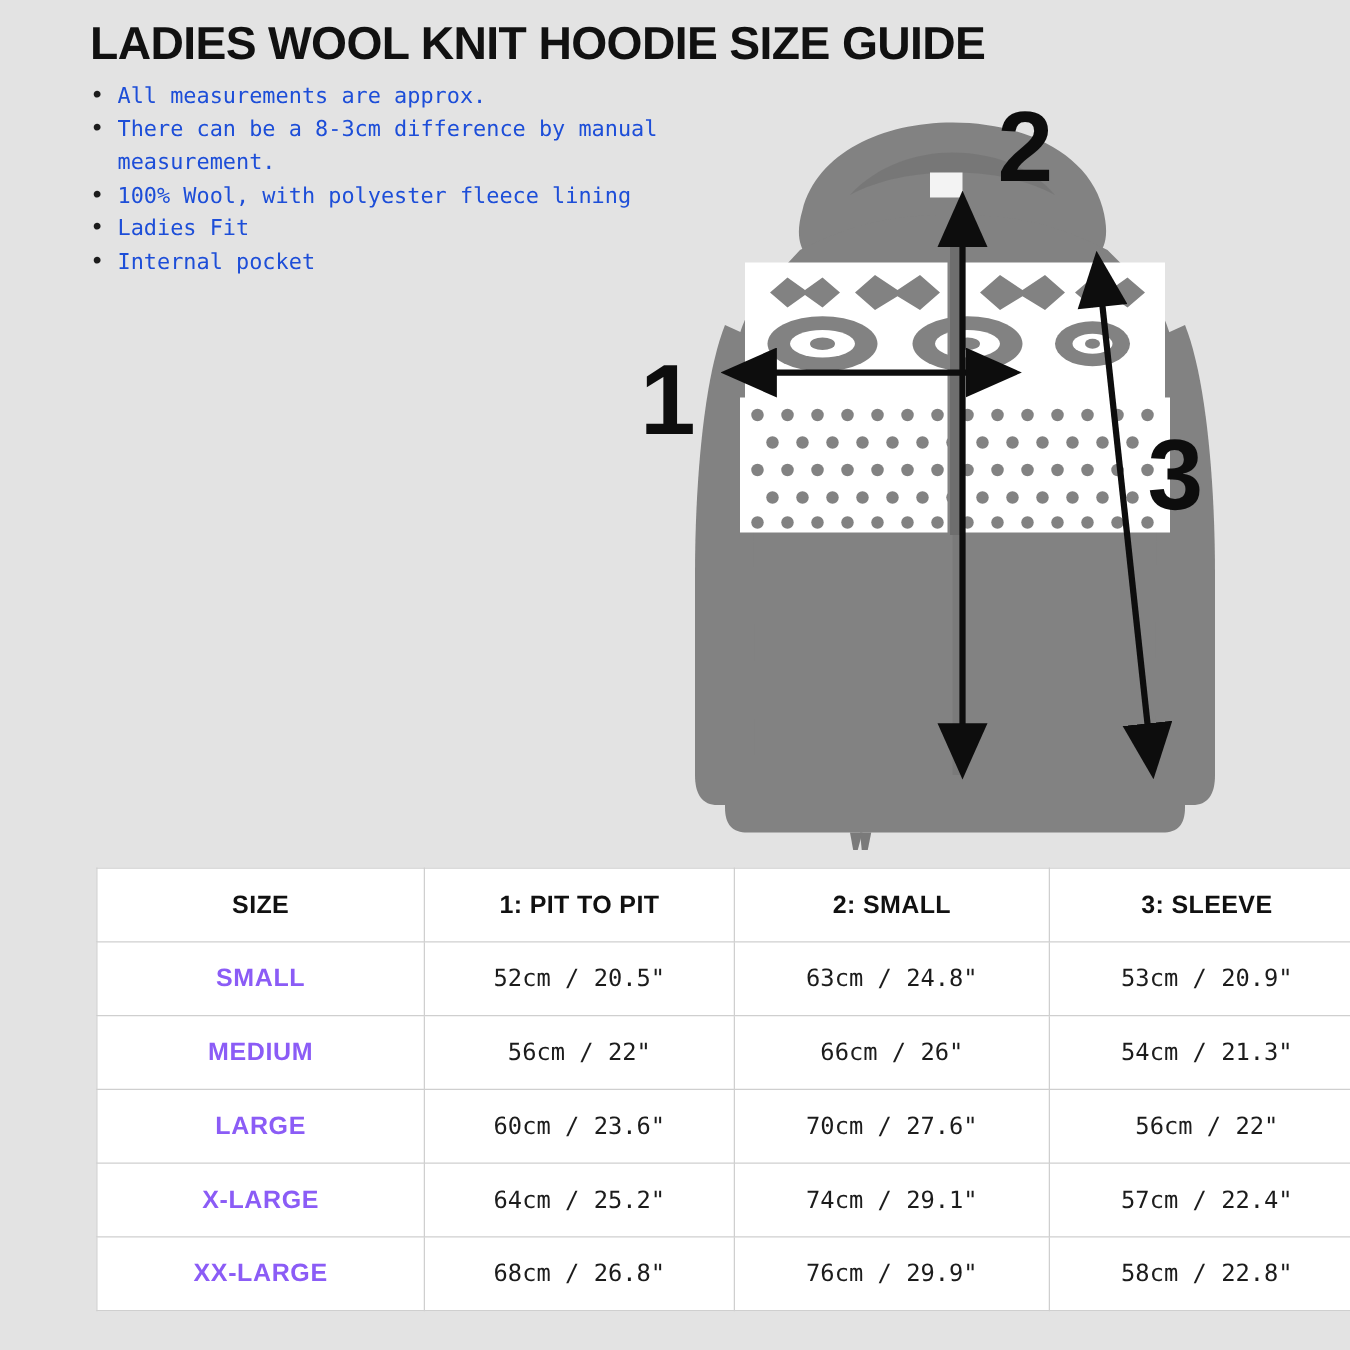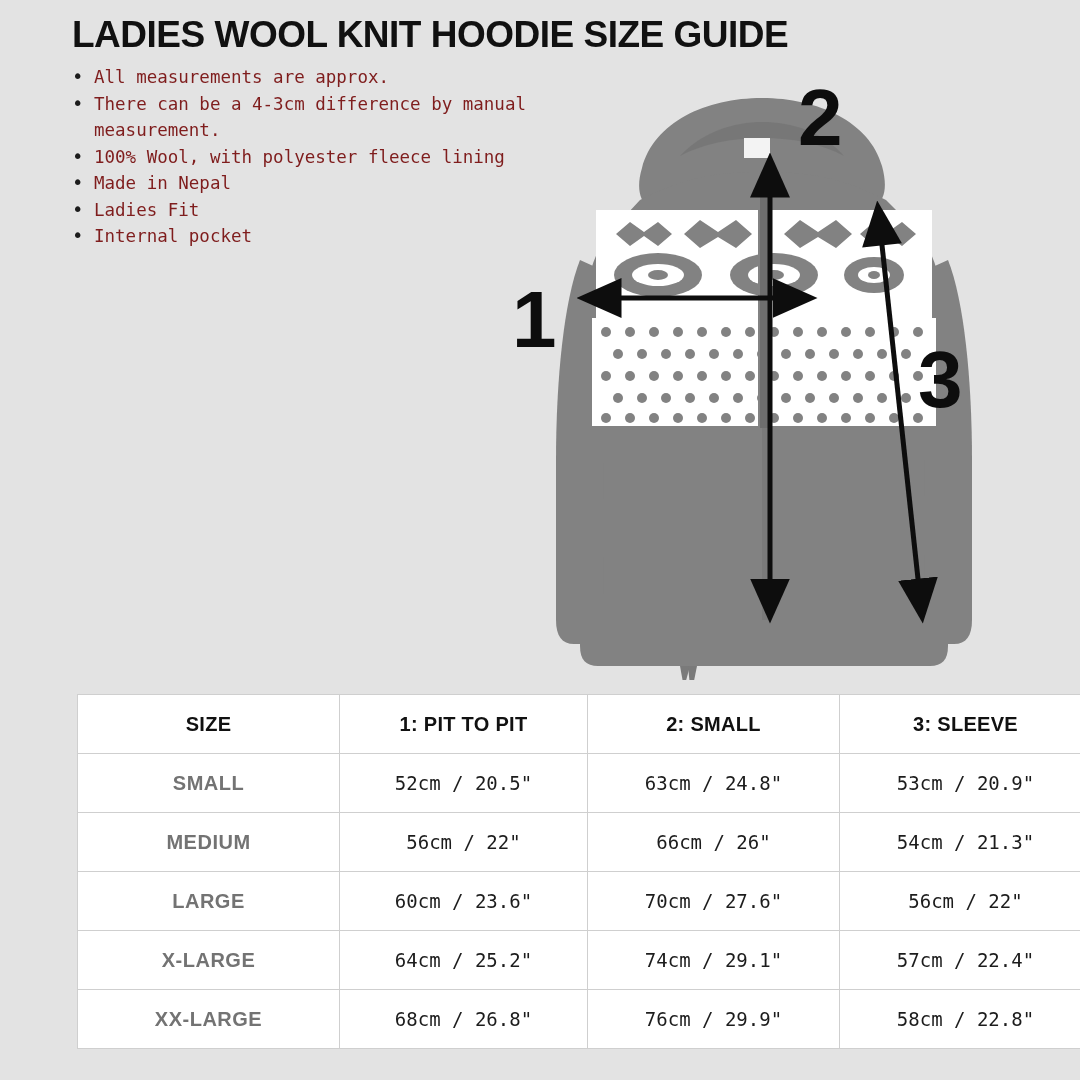--- a/index.html
+++ b/index.html
@@ -35,21 +35,21 @@
     position: absolute;
     left: 26px;
     top: 64px;
     width: 470px;
   }
   .bullet {
     position: relative;
     font-family: "DejaVu Sans Mono", monospace;
     font-size: 17.5px;
     line-height: 26.5px;
-    color: #7f1d1d;
+    color: #1d4ed8;
     padding-left: 24px;
     margin-bottom: 0px;
     letter-spacing: 0px;
   }
   .bullet::before {
     content: "\2022";
     position: absolute;
     left: 2px;
     top: -1px;
     font-size: 19px;
@@ -96,21 +96,21 @@
     font-family: "Liberation Sans", sans-serif;
     font-weight: bold;
     font-size: 20px;
     color: #111;
     letter-spacing: 0.3px;
   }
   tbody td.size-cell {
     font-family: "Liberation Sans", sans-serif;
     font-weight: bold;
     font-size: 20px;
-    color: #737373;
+    color: #8b5cf6;
     letter-spacing: 0.5px;
   }
   tbody td.meas {
     font-family: "DejaVu Sans Mono", monospace;
     font-size: 19px;
     color: #1c1c1c;
   }
   col.c1 { width: 262px; }
   col.c2 { width: 248px; }
   col.c3 { width: 252px; }
@@ -118,23 +118,22 @@
 </style>
 </head>
 <body>
 
 <div class="page">
 
   <div class="title">LADIES WOOL KNIT HOODIE SIZE GUIDE</div>
 
   <div class="bullets">
     <div class="bullet">All measurements are approx.</div>
-    <div class="bullet">There can be a 4-3cm difference by manual measurement.</div>
+    <div class="bullet">There can be a 8-3cm difference by manual measurement.</div>
     <div class="bullet">100% Wool, with polyester fleece lining</div>
-    <div class="bullet">Made in Nepal</div>
     <div class="bullet">Ladies Fit</div>
     <div class="bullet">Internal pocket</div>
   </div>
 
   <svg class="art" viewBox="0 0 640 620">
     <defs>
       <marker id="arrHead" markerWidth="10" markerHeight="10" refX="7.5" refY="4" orient="auto">
         <path d="M0,0 L9,4 L0,8 z" fill="#0d0d0d"></path>
       </marker>
       <marker id="arrTail" markerWidth="10" markerHeight="10" refX="1.5" refY="4" orient="auto">

